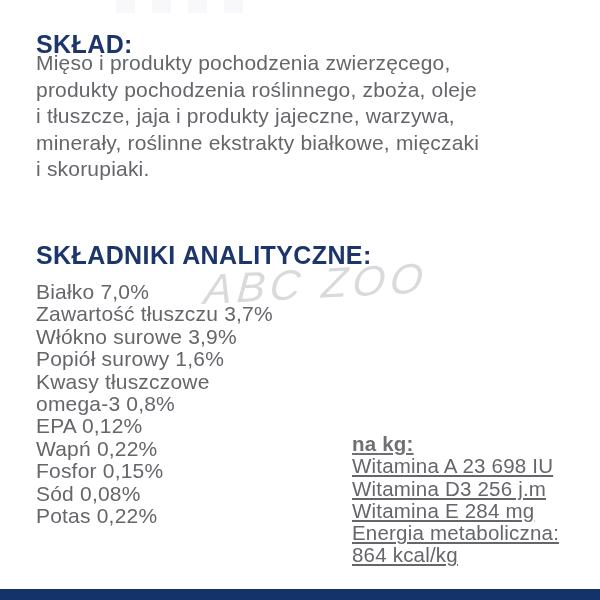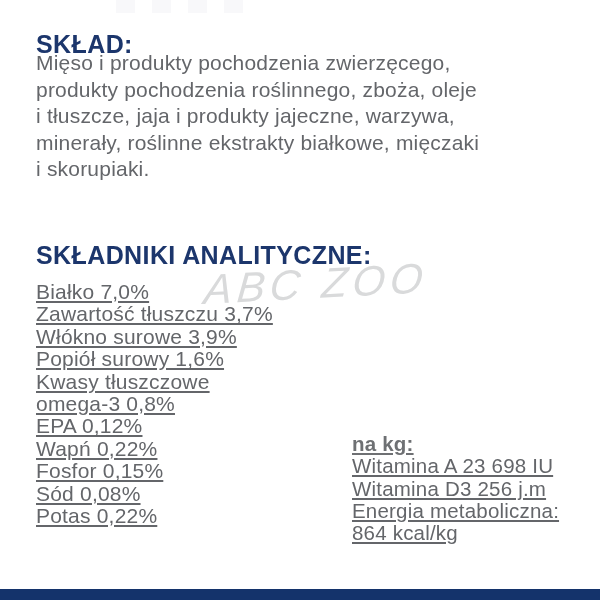--- a/index.html
+++ b/index.html
@@ -45,21 +45,21 @@
     position: absolute;
     left: 36px; top: 50px;
     line-height: 26.6px;
   }
   .paragraph div { white-space: nowrap; }
   .analit-list {
     position: absolute;
     left: 36px; top: 281px;
     line-height: 22.4px;
   }
-  .analit-list div { white-space: nowrap; text-decoration: underline; }
+  .analit-list div { white-space: nowrap; }
   .perkg {
     position: absolute;
     left: 352px; top: 433px;
     line-height: 22.3px;
     font-size: 20.5px;
   }
   .perkg .perkg-label { font-weight: 700; color: #6e7073; }
   .perkg div { white-space: nowrap; text-decoration: underline; }
   .watermark {
     position: absolute;
@@ -117,19 +117,20 @@
     <div>Wapń 0,22%</div>
     <div>Fosfor 0,15%</div>
     <div>Sód 0,08%</div>
     <div>Potas 0,22%</div>
   </div>
 
   <div class="perkg bodytext">
     <div class="perkg-label">na kg:</div>
     <div>Witamina A 23 698 IU</div>
     <div>Witamina D3 256 j.m</div>
+    <div>Witamina E 284 mg</div>
     <div>Energia metaboliczna:</div>
     <div>864 kcal/kg</div>
   </div>
 
   <div class="footer-bar"></div>
 
 </div>
 
 </body></html>

